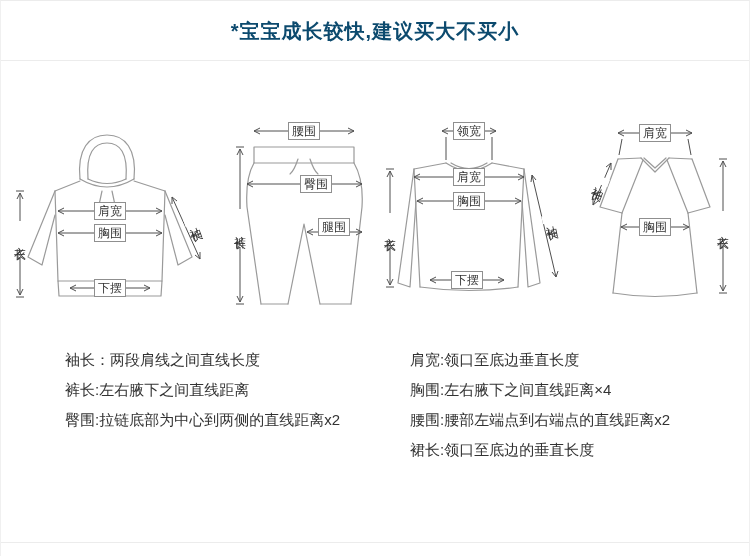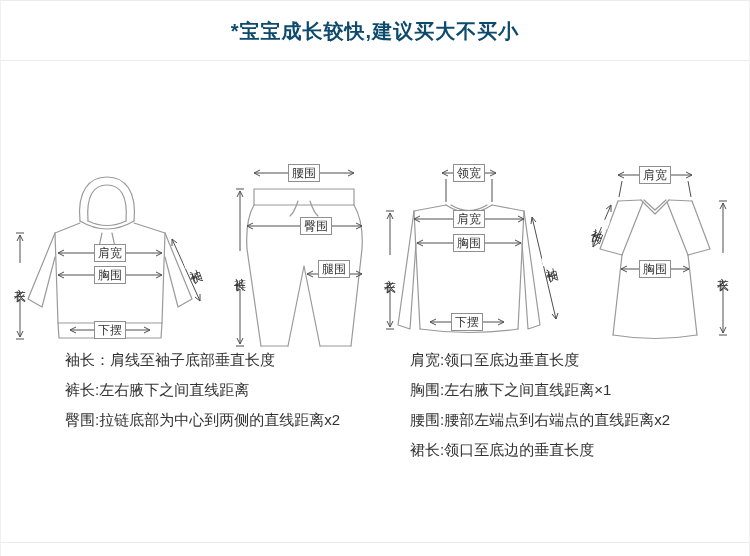--- a/index.html
+++ b/index.html
@@ -9,21 +9,21 @@
     position:relative; width:750px; height:556px; background:#fff;
     border-left:1px solid #f0f0f0; border-right:1px solid #f0f0f0;
     border-top:1px solid #ececec; overflow:hidden;
   }
   .title {
     height:60px; line-height:60px; text-align:center;
     font-size:20px; font-weight:bold; color:#0c4a6e;
     border-bottom:1px solid #ececec; letter-spacing:1px;
   }
   .figs { display:flex; gap:8px; padding:56px 0 0 13px; height:258px; }
-  .fig { position:relative; height:200px; flex:0 0 auto;margin-top:42px; }
+  .fig { position:relative; height:200px; flex:0 0 auto; }
   .fig svg { display:block; }
   .lbl {
     position:absolute; font-size:12px; color:#333; white-space:nowrap;
     background:#fff; line-height:14px; transform:translate(-50%,-50%); z-index:2;
   }
   .boxed { border:1px solid #8f8f8f; padding:1px 3px; }
   .vert { writing-mode:vertical-rl; text-orientation:upright; letter-spacing:2px; padding:2px 0; }
   .defs { display:flex; padding:26px 0 0 64px; }
   .defs .col-left { width:345px; }
   .defs .col-right { width:320px; }
@@ -145,26 +145,26 @@
       <span class="lbl boxed" style="left:80px;top:16px">肩宽</span>
       <span class="lbl vert" style="left:27px;top:64px;transform:translate(-50%,-50%) rotate(20deg)">袖长</span>
       <span class="lbl boxed" style="left:80px;top:110px">胸围</span>
       <span class="lbl vert" style="left:148px;top:111px">衣长</span>
     </div>
 
   </div>
 
   <div class="defs">
     <div class="col-left">
-      <p>袖长：肩线至袖子底部垂直长度</p>
+      <p>袖长：两段肩线之间直线长度</p>
       <p>裤长:左右腋下之间直线距离</p>
       <p>臀围:拉链底部为中心到两侧的直线距离x2</p>
     </div>
     <div class="col-right">
       <p>肩宽:领口至底边垂直长度</p>
-      <p>胸围:左右腋下之间直线距离×1</p>
+      <p>胸围:左右腋下之间直线距离×4</p>
       <p>腰围:腰部左端点到右端点的直线距离x2</p>
       <p>裙长:领口至底边的垂直长度</p>
     </div>
   </div>
 
   <div class="bottom-line"></div>
 </div>
 
 </body></html>

